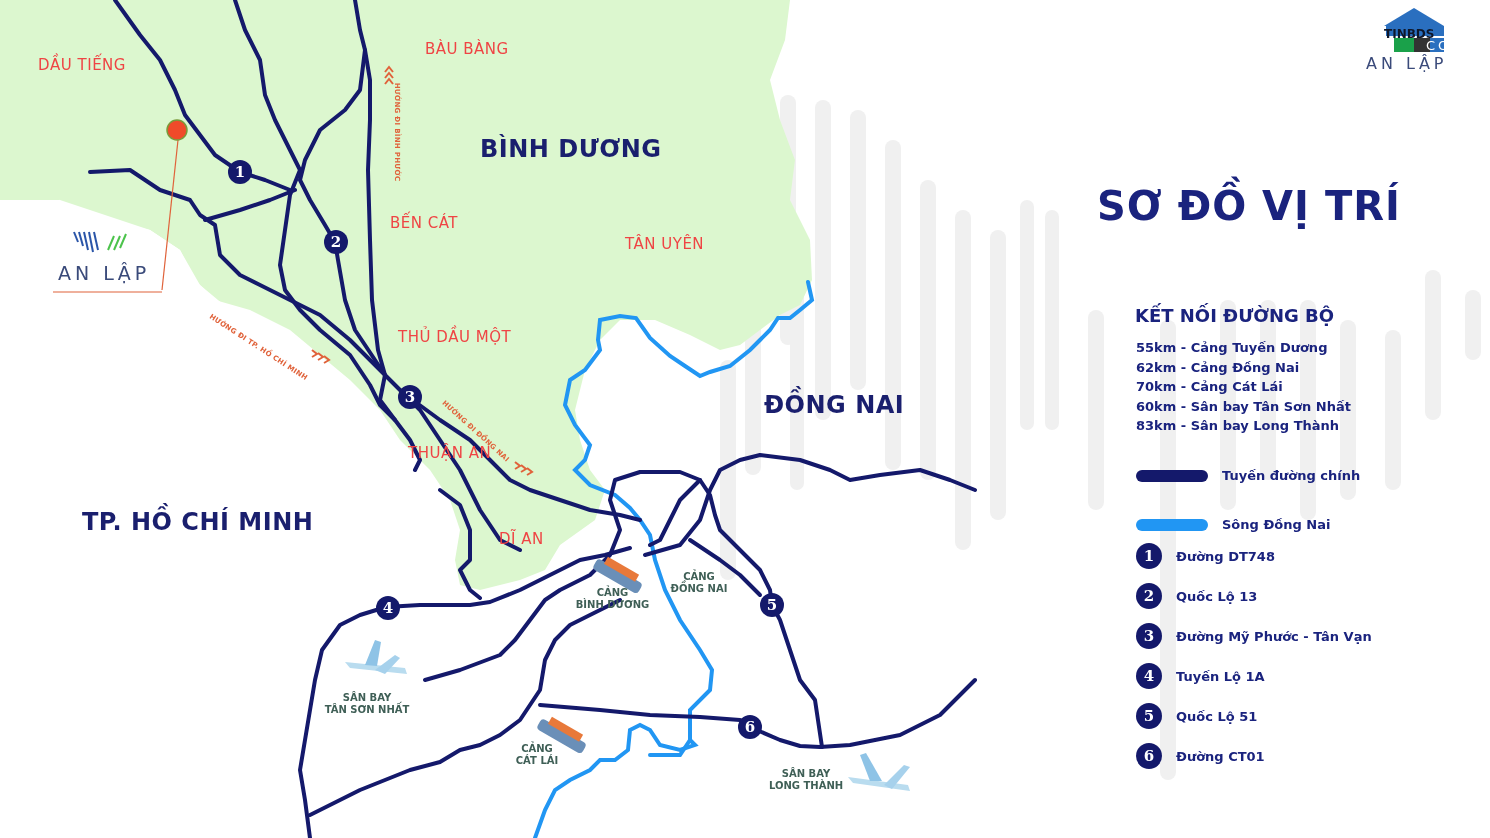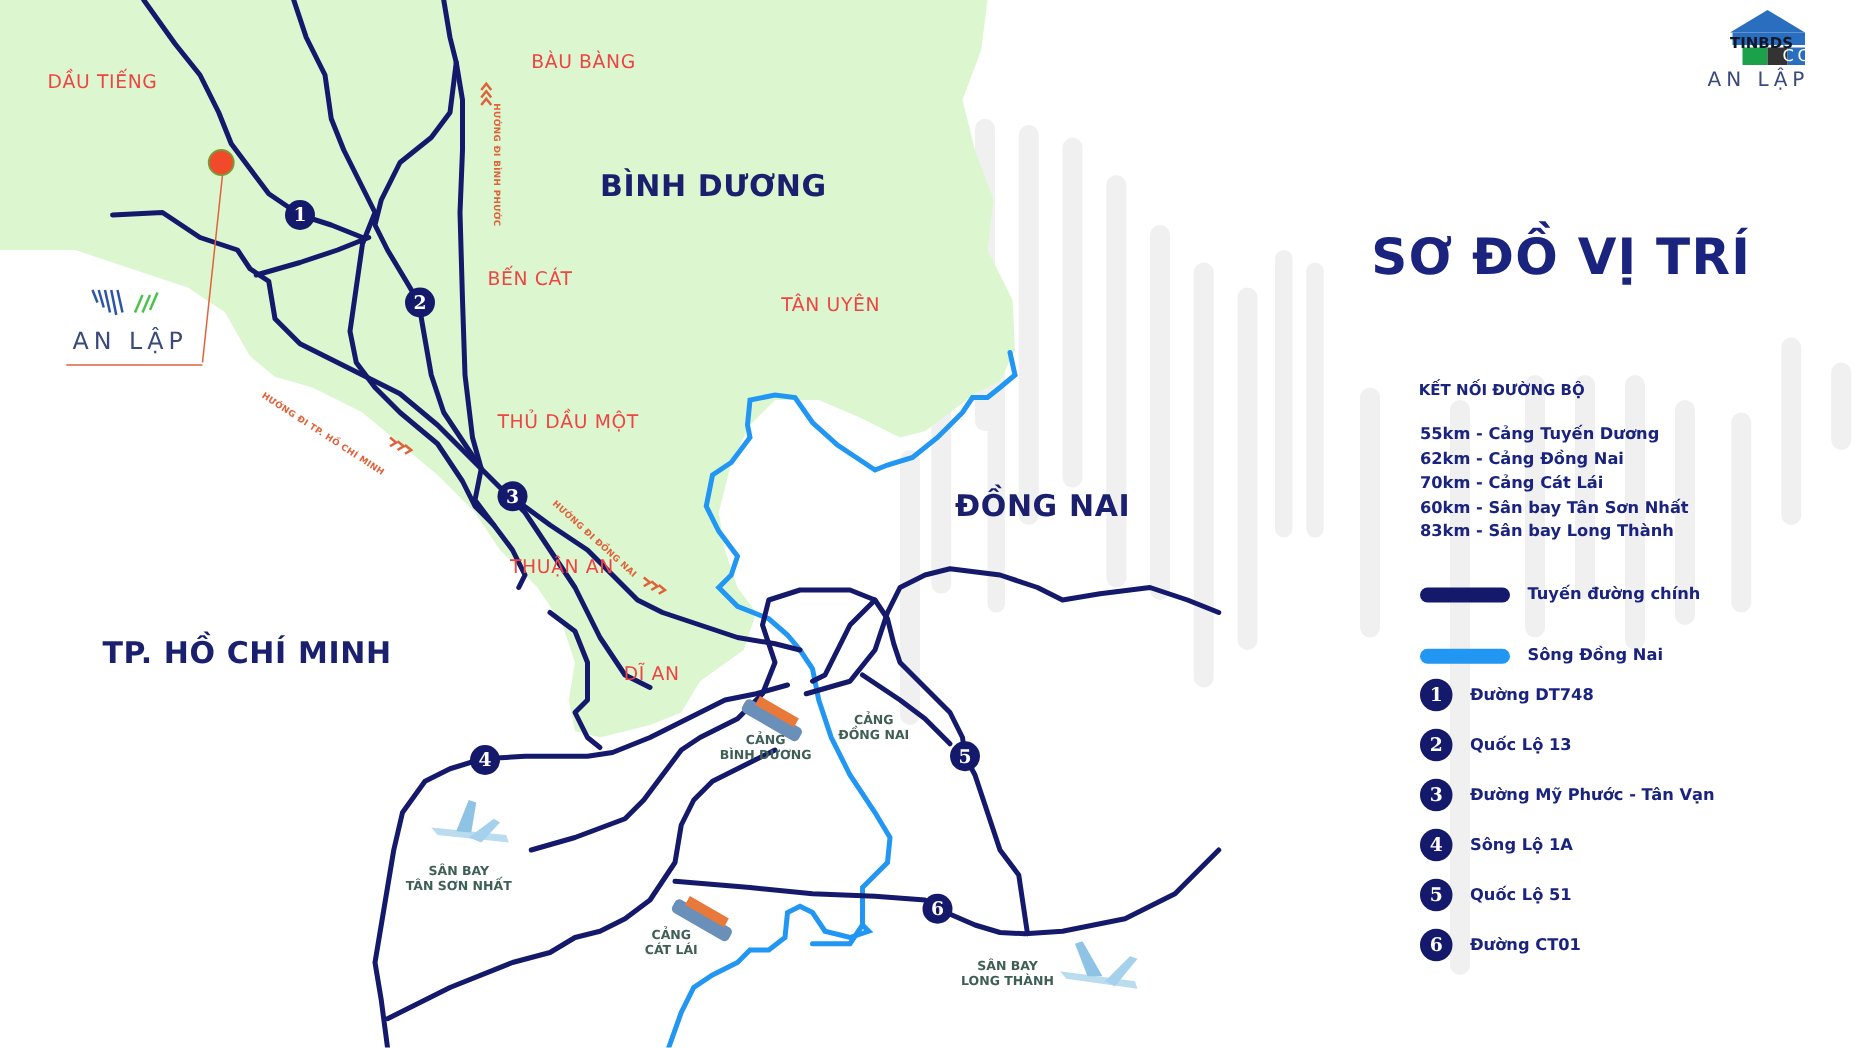--- a/index.html
+++ b/index.html
@@ -4,21 +4,21 @@
 <style>
   html,body{margin:0;padding:0;}
   body{width:1490px;height:838px;position:relative;overflow:hidden;background:#ffffff;font-family:"Liberation Sans","DejaVu Sans",sans-serif;}
   #map{position:absolute;left:0;top:0;width:1490px;height:838px;}
   .lbl{position:absolute;white-space:nowrap;font-family:"DejaVu Sans",sans-serif;}
   .district{color:#ef4444;font-size:15px;letter-spacing:0.5px;}
   .province{color:#1a1f6e;font-weight:bold;font-size:24px;letter-spacing:0.5px;}
   .poi{color:#3f5f56;font-size:10px;font-weight:bold;text-align:center;line-height:12px;}
   .dir{color:#e0623a;font-size:7px;font-weight:bold;letter-spacing:0.3px;}
   .title{color:#1a237e;font-weight:bold;font-size:40px;letter-spacing:1px;}
-  .panel-h{color:#1a237e;font-weight:bold;font-size:12px;}
+  .panel-h{color:#1a237e;font-weight:bold;font-size:18px;}
   .dist{color:#1a237e;font-weight:bold;font-size:13px;line-height:19.5px;}
   .legend-row{position:absolute;display:flex;align-items:center;}
   .swatch{width:72px;height:12px;border-radius:6px;margin-right:14px;}
   .legend-txt{color:#1a237e;font-weight:bold;font-size:13px;font-family:"DejaVu Sans",sans-serif;}
   .badge{width:26px;height:26px;border-radius:50%;background:#14196b;color:#fff;font-family:"DejaVu Serif",serif;font-weight:bold;font-size:15px;display:flex;align-items:center;justify-content:center;margin-right:14px;}
   .logo-box{position:absolute;}
 </style>
 </head>
 <body>
 
@@ -217,21 +217,21 @@
 <div class="legend-row" style="left:1136px;top:583px;">
   <div class="badge">2</div>
   <span class="legend-txt">Quốc Lộ 13</span>
 </div>
 <div class="legend-row" style="left:1136px;top:623px;">
   <div class="badge">3</div>
   <span class="legend-txt">Đường Mỹ Phước - Tân Vạn</span>
 </div>
 <div class="legend-row" style="left:1136px;top:663px;">
   <div class="badge">4</div>
-  <span class="legend-txt">Sông Lộ 1A</span>
+  <span class="legend-txt">Tuyến Lộ 1A</span>
 </div>
 <div class="legend-row" style="left:1136px;top:703px;">
   <div class="badge">5</div>
   <span class="legend-txt">Quốc Lộ 51</span>
 </div>
 <div class="legend-row" style="left:1136px;top:743px;">
   <div class="badge">6</div>
   <span class="legend-txt">Đường CT01</span>
 </div>
 

